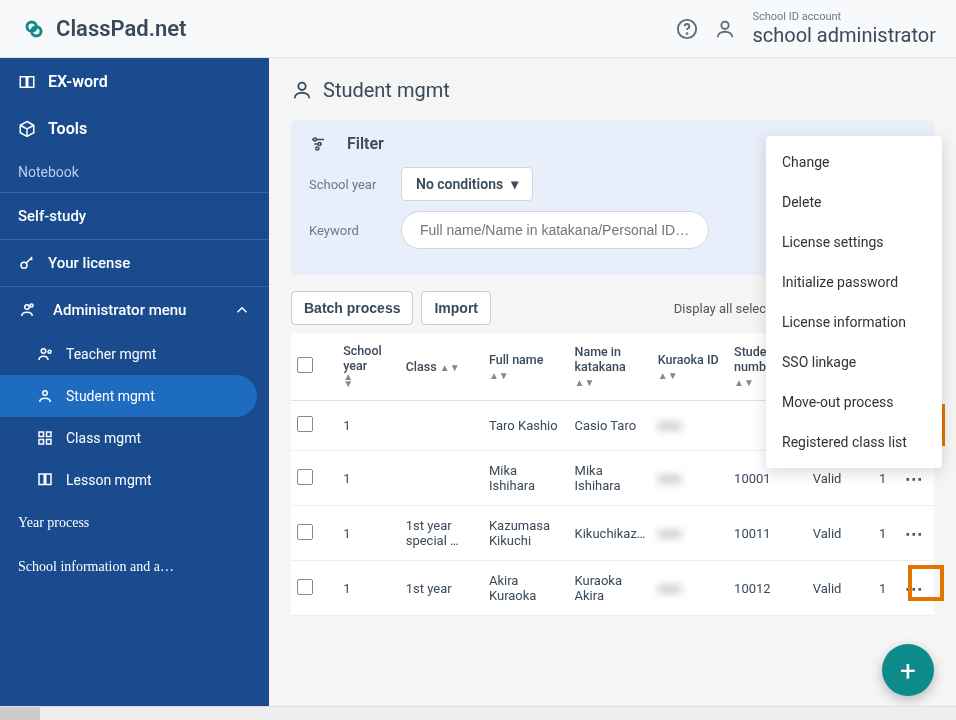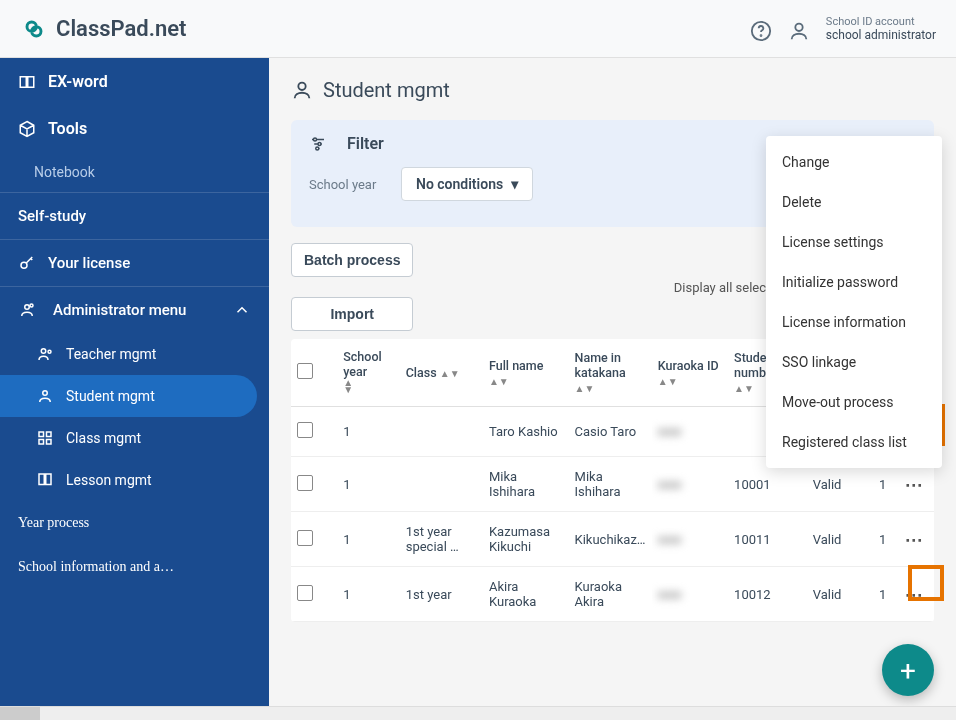--- a/index.html
+++ b/index.html
@@ -3,34 +3,34 @@
 <meta charset="utf-8">
 <style>
   * { box-sizing: border-box; margin: 0; padding: 0; }
   body { font-family: -apple-system, BlinkMacSystemFont, "Segoe UI", Roboto, Arial, sans-serif; background: #f5f5f5; width: 956px; height: 720px; overflow: hidden; position: relative; }
   
   
   .header { height: 58px; background: #f8f9fa; display: flex; align-items: center; padding: 0 20px; border-bottom: 1px solid #e0e0e0; }
   .logo-wrap { display: flex; align-items: center; gap: 8px; }
   .logo-icon { width: 28px; height: 28px; }
   .logo-text { font-size: 22px; font-weight: 600; color: #3a4a5a; }
-  .header-right { margin-left: auto; display: flex; align-items: flex-end; gap: 16px; }
+  .header-right { margin-left: auto; display: flex; align-items: center; gap: 16px; }
   .help-icon, .user-icon { color: #5a6b7a; cursor: pointer; }
   .account-info { line-height: 1.2; }
   .account-label { font-size: 11px; color: #6b7a89; }
-  .account-role { font-size: 12px; color: #3a4a5a; }
+  .account-role { font-size: 20px; color: #3a4a5a; }
   
   
   .body-wrap { display: flex; height: calc(720px - 58px); }
   
   
   .sidebar { width: 269px; background: #1a4b8f; color: #fff; display: flex; flex-direction: column; overflow-y: auto; }
   .side-item { display: flex; align-items: center; gap: 12px; padding: 14px 18px; font-size: 15px; cursor: pointer; font-weight: 500; }
   .side-item.bold { font-weight: 600; font-size: 16px; }
-  .side-sub { padding: 12px 34px; font-size: 14px; color: #b8cde8; cursor: pointer; }
+  .side-sub { padding: 12px 18px; font-size: 14px; color: #b8cde8; cursor: pointer; }
   .side-divider { border-top: 1px solid rgba(255,255,255,0.15); }
   .admin-header { display: flex; align-items: center; gap: 17px; padding: 14px 18px; font-size: 15px; cursor: pointer; font-weight: 500; }
   .admin-header .chev { margin-left: auto; }
   .admin-sub { display: flex; align-items: center; gap: 12px; padding: 12px 18px 12px 36px; font-size: 14px; cursor: pointer; border-radius: 0; }
   .admin-sub.active { background: #1e6cc0; border-radius: 0 24px 24px 0; margin-right: 12px; }
   .side-plain { padding: 14px 18px; font-size: 14px; cursor: pointer; white-space: nowrap; overflow: hidden; text-overflow: ellipsis; font-family: Liberation Serif, serif; }
   
   
   .main { flex: 1; background: #f5f5f5; padding: 20px 22px; overflow: hidden; position: relative; }
   .page-title { display: flex; align-items: center; gap: 10px; font-size: 20px; color: #3a4a5a; margin-bottom: 18px; }
@@ -199,24 +199,29 @@
         <span>Filter</span>
       </div>
       <div class="filter-row">
         <div class="filter-label">School year</div>
         <div class="select-btn">
           <span>No conditions</span>
           <span>▾</span>
         </div>
         <div class="filter-label2">Class</div>
       </div>
+      <div class="filter-row">
+        <div class="filter-label">Keyword</div>
+        <input class="keyword-input" placeholder="Full name/Name in katakana/Personal ID…" style="">
+        <div class="filter-label2">Status</div>
+      </div>
     </div>
 
     <div class="action-row">
-      <div style="display:flex;flex-direction:column;gap:20px">
+      <div style="display:flex;flex-direction:row;gap:8px">
         <button class="btn-outline">Batch process</button>
         <button class="btn-outline">Import</button>
       </div>
       <span class="display-txt">Display all selected students</span>
       <div class="toggle"></div>
       <span class="selected-txt"><span>Select</span></span>
     </div>
 
     <div class="table-wrap">
       <table>

